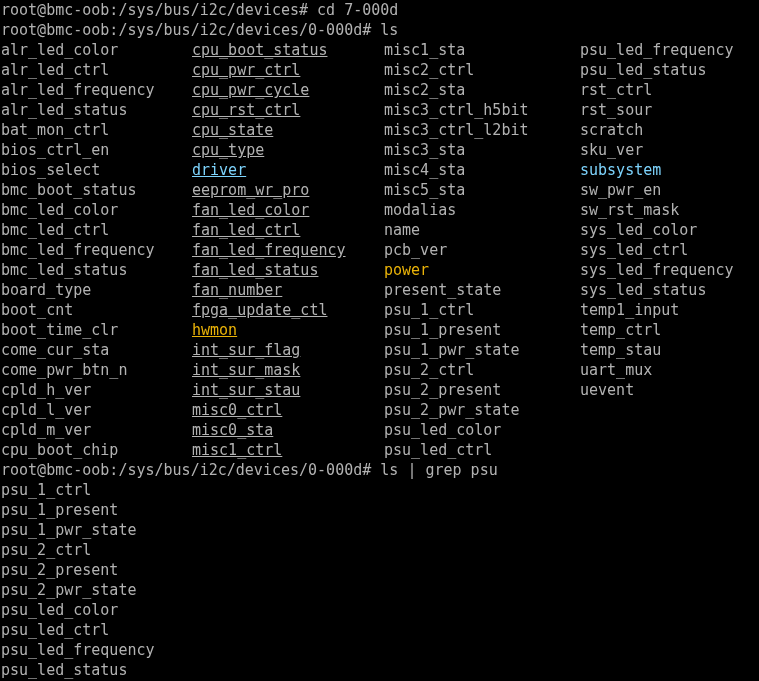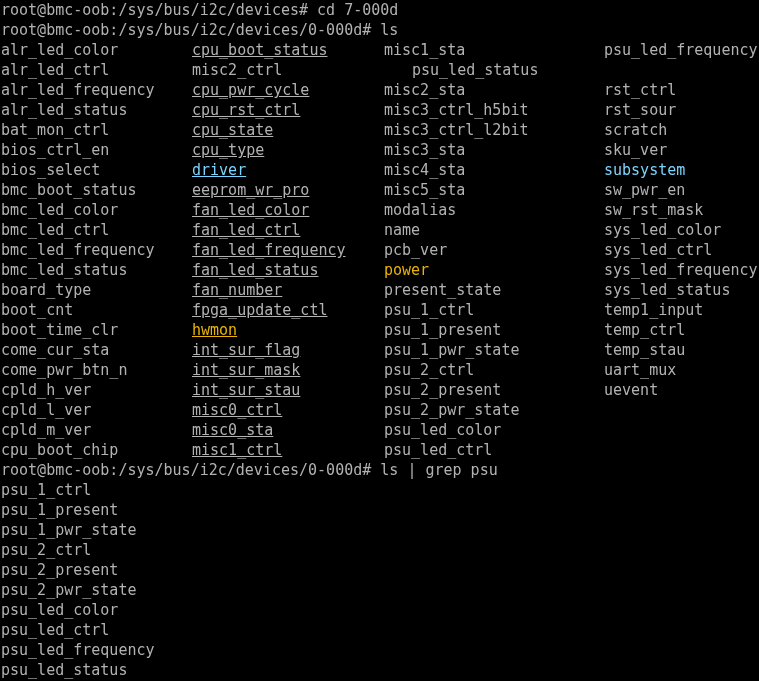--- a/index.html
+++ b/index.html
@@ -42,42 +42,42 @@
     display: flex;
     align-items: center;
   }
   .cell {
     white-space: pre;
     overflow: hidden;
     flex: 0 0 auto;
   }
   .col-0 { width: 192px; padding-left: 1px; box-sizing: border-box; }
   .col-1 { width: 192px; box-sizing: border-box; text-decoration: underline; }
-  .col-2 { width: 220px; box-sizing: border-box; }
+  .col-2 { width: 196px; box-sizing: border-box; }
   .col-3 { width: 183px; box-sizing: border-box; }
   .f-file { color: #b2b2b2; }
   .f-dir  { color: #eab308; }
   .f-link { color: #7dd3fc; }
   .grep-list .line { color: #b2b2b2; }
   .cursor-row {
     height: 16px;
     position: relative;
   }
 </style>
 </head>
 <body>
 
 <div id="terminal">
 
   <div class="line prompt-line">root@bmc-oob:/sys/bus/i2c/devices# cd 7-000d</div>
   <div class="line prompt-line">root@bmc-oob:/sys/bus/i2c/devices/0-000d# ls</div>
 
   <div class="ls-grid" id="ls-grid">
       <div class="ls-row"><span class="cell col-0 f-file">alr_led_color</span><span class="cell col-1 f-file">cpu_boot_status</span><span class="cell col-2 f-file">misc1_sta</span><span class="cell col-3 f-file">psu_led_frequency</span></div>
-      <div class="ls-row"><span class="cell col-0 f-file">alr_led_ctrl</span><span class="cell col-2 f-file">misc2_ctrl</span><span class="cell col-3 f-file">psu_led_status</span></div>
+      <div class="ls-row"><span class="cell col-0 f-file">alr_led_ctrl</span><span class="cell col-1 f-file">cpu_pwr_ctrl</span><span class="cell col-2 f-file">misc2_ctrl</span><span class="cell col-3 f-file">psu_led_status</span></div>
       <div class="ls-row"><span class="cell col-0 f-file">alr_led_frequency</span><span class="cell col-1 f-file">cpu_pwr_cycle</span><span class="cell col-2 f-file">misc2_sta</span><span class="cell col-3 f-file">rst_ctrl</span></div>
       <div class="ls-row"><span class="cell col-0 f-file">alr_led_status</span><span class="cell col-1 f-file">cpu_rst_ctrl</span><span class="cell col-2 f-file">misc3_ctrl_h5bit</span><span class="cell col-3 f-file">rst_sour</span></div>
       <div class="ls-row"><span class="cell col-0 f-file">bat_mon_ctrl</span><span class="cell col-1 f-file">cpu_state</span><span class="cell col-2 f-file">misc3_ctrl_l2bit</span><span class="cell col-3 f-file">scratch</span></div>
       <div class="ls-row"><span class="cell col-0 f-file">bios_ctrl_en</span><span class="cell col-1 f-file">cpu_type</span><span class="cell col-2 f-file">misc3_sta</span><span class="cell col-3 f-file">sku_ver</span></div>
       <div class="ls-row"><span class="cell col-0 f-file">bios_select</span><span class="cell col-1 f-link">driver</span><span class="cell col-2 f-file">misc4_sta</span><span class="cell col-3 f-link">subsystem</span></div>
       <div class="ls-row"><span class="cell col-0 f-file">bmc_boot_status</span><span class="cell col-1 f-file">eeprom_wr_pro</span><span class="cell col-2 f-file">misc5_sta</span><span class="cell col-3 f-file">sw_pwr_en</span></div>
       <div class="ls-row"><span class="cell col-0 f-file">bmc_led_color</span><span class="cell col-1 f-file">fan_led_color</span><span class="cell col-2 f-file">modalias</span><span class="cell col-3 f-file">sw_rst_mask</span></div>
       <div class="ls-row"><span class="cell col-0 f-file">bmc_led_ctrl</span><span class="cell col-1 f-file">fan_led_ctrl</span><span class="cell col-2 f-file">name</span><span class="cell col-3 f-file">sys_led_color</span></div>
       <div class="ls-row"><span class="cell col-0 f-file">bmc_led_frequency</span><span class="cell col-1 f-file">fan_led_frequency</span><span class="cell col-2 f-file">pcb_ver</span><span class="cell col-3 f-file">sys_led_ctrl</span></div>
       <div class="ls-row"><span class="cell col-0 f-file">bmc_led_status</span><span class="cell col-1 f-file">fan_led_status</span><span class="cell col-2 f-dir">power</span><span class="cell col-3 f-file">sys_led_frequency</span></div>

